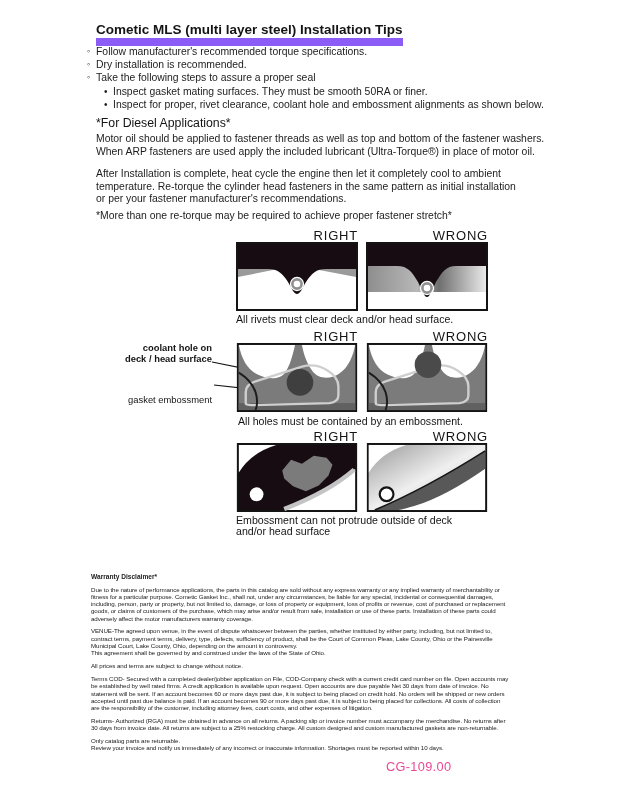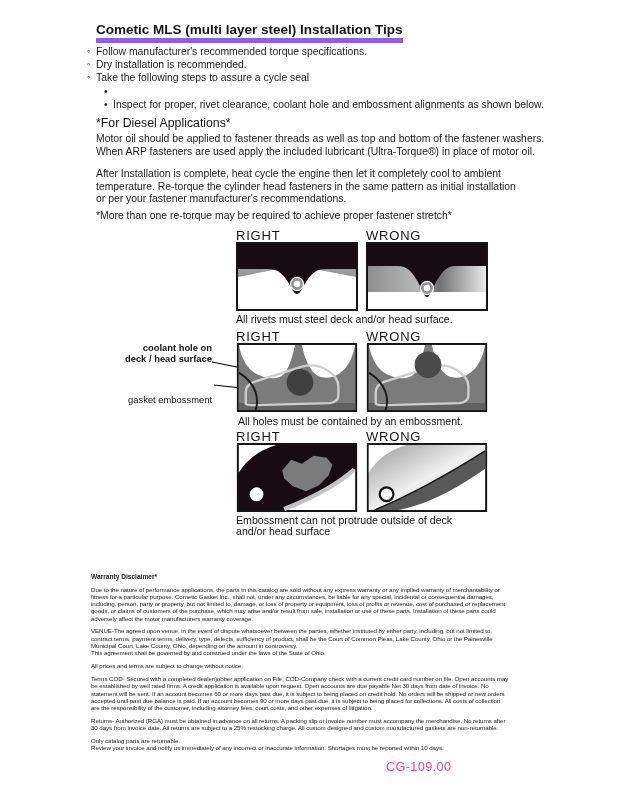--- a/index.html
+++ b/index.html
@@ -1,28 +1,28 @@
 <!DOCTYPE html>
 <html><head>
 <meta charset="utf-8">
 <style>
   html,body{margin:0;padding:0;background:#fff;}
   #page{position:relative;width:618px;height:800px;background:#ffffff;
         font-family:"Liberation Sans",sans-serif;color:#1a1a1a;overflow:hidden;}
   .abs{position:absolute;}
   .doc-title{left:96px;top:22px;font-size:13.5px;font-weight:700;color:#141414;
-             border-bottom:5px solid #8b5cf6;padding-bottom:1px;}
+             border-bottom:8px solid #8b5cf6;padding-bottom:1px;}
   .tips{left:87px;top:45px;font-size:10.4px;line-height:13.2px;color:#1c1c1c;}
   .tip-row{display:flex;}
   .tip-row .m{width:9px;font-size:9px;}
   .tip-sub{margin-left:17px;}
   .tip-sub .m{width:9px;font-size:10px;}
   .diesel-h{left:96px;top:116px;font-size:12.3px;font-weight:400;color:#141414;}
   .body-p{left:96px;font-size:10.4px;line-height:12.6px;white-space:pre-line;color:#1c1c1c;}
-  .rw-label{width:122px;text-align:left;font-size:13px;letter-spacing:0.8px;color:#141414;}
+  .rw-label{width:122px;text-align:right;font-size:13px;letter-spacing:0.8px;color:#141414;}
   .panel{width:122px;height:69px;}
   .panel svg{display:block;width:100%;height:100%;}
   .caption{font-size:10.6px;color:#141414;white-space:pre-line;line-height:11px;}
   .side-label{width:102px;text-align:right;font-size:9.4px;line-height:10.6px;
               white-space:pre-line;color:#141414;}
   .disclaimer{left:91px;top:573px;width:460px;color:#222;}
   .disclaimer h4{margin:0 0 5.5px 0;font-size:6.6px;font-weight:700;}
   .disclaimer p{margin:0 0 5.5px 0;font-size:6.2px;line-height:7.3px;
                 letter-spacing:-0.08px;white-space:pre-line;}
   .footer-code{left:386px;top:759px;font-size:12.8px;color:#ec4899;letter-spacing:0.3px;}
@@ -38,24 +38,25 @@
     <div class="tip-row">
       <span class="m">◦</span>
       <span>Follow manufacturer's recommended torque specifications.</span>
     </div>
     <div class="tip-row">
       <span class="m">◦</span>
       <span>Dry installation is recommended.</span>
     </div>
     <div class="tip-row">
       <span class="m">◦</span>
-      <span>Take the following steps to assure a cycle seal</span>
+      <span>Take the following steps to assure a proper seal</span>
     </div>
     <div class="tip-row tip-sub">
       <span class="m">•</span>
+      <span>Inspect gasket mating surfaces.  They must be smooth 50RA or finer.</span>
     </div>
     <div class="tip-row tip-sub">
       <span class="m">•</span>
       <span>Inspect for proper, rivet clearance, coolant hole and embossment alignments as shown below.</span>
     </div>
   </div>
 
   <div class="abs diesel-h">*For Diesel Applications*</div>
   <div class="abs body-p" style="top:133px;">Motor oil should be applied to fastener threads as well as top and bottom of the fastener washers.
 When ARP fasteners are used apply the included lubricant (Ultra-Torque®) in place of motor oil.</div>
@@ -90,21 +91,21 @@
       </defs>
       <rect x="1" y="1" width="120" height="67" fill="#ffffff" stroke="#141414" stroke-width="2"></rect>
       <rect x="2" y="24" width="118" height="26" fill="url(#gradw1)"></rect>
       <rect x="2" y="50" width="118" height="17" fill="#ffffff"></rect>
       <path d="M2 2 L120 2 L120 24 L90 24 C80 24 76 30 70 40 C66 48 64 55 61 55 C58 55 56 48 52 40 C46 30 42 24 31 24 L2 24 Z" fill="#160c12"></path>
       <circle cx="61" cy="46" r="7.2" fill="#ffffff"></circle>
       <circle cx="61" cy="46" r="4.6" fill="none" stroke="#909090" stroke-width="2.6"></circle>
     </svg>
   </div>
 
-  <div class="abs caption" style="left:236px;top:314px;">All rivets must steel deck and/or head surface.</div>
+  <div class="abs caption" style="left:236px;top:314px;">All rivets must clear deck and/or head surface.</div>
 
   <div class="abs rw-label" style="left:236px;top:329px;">RIGHT</div>
   <div class="abs rw-label" style="left:366px;top:329px;">WRONG</div>
 
   <div class="abs side-label" style="left:110px;top:343px;font-weight:bold;">coolant hole on
 deck / head surface</div>
   <div class="abs side-label" style="left:110px;top:395px;">gasket embossment</div>
 
   <svg class="abs" style="left:205px;top:352px;" width="90" height="45">
     <line x1="7" y1="10" x2="77" y2="24" stroke="#141414" stroke-width="1.2"></line>

